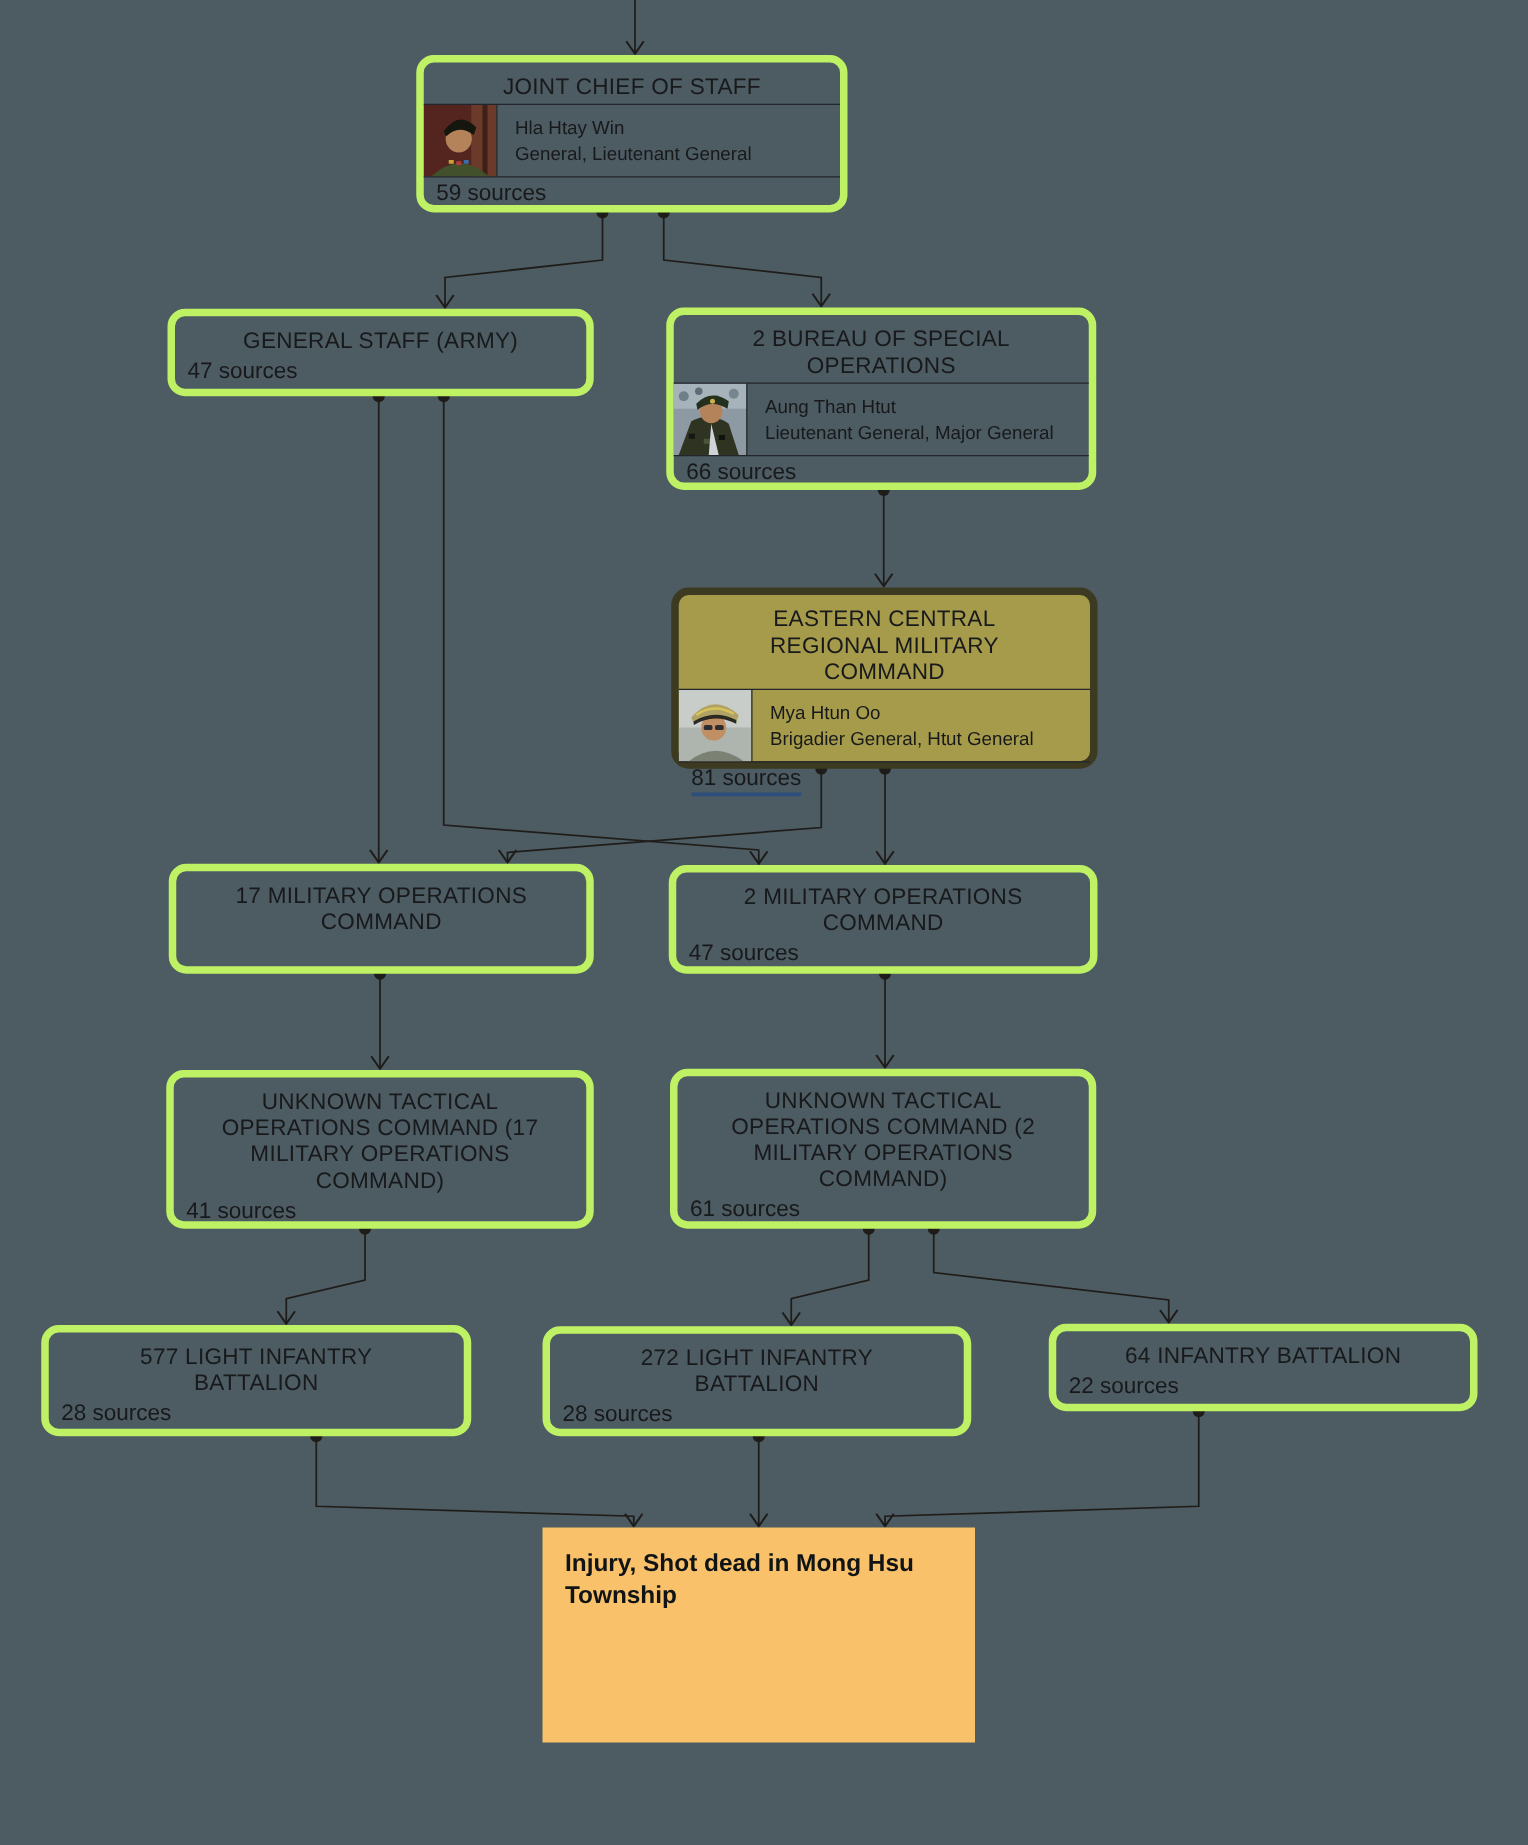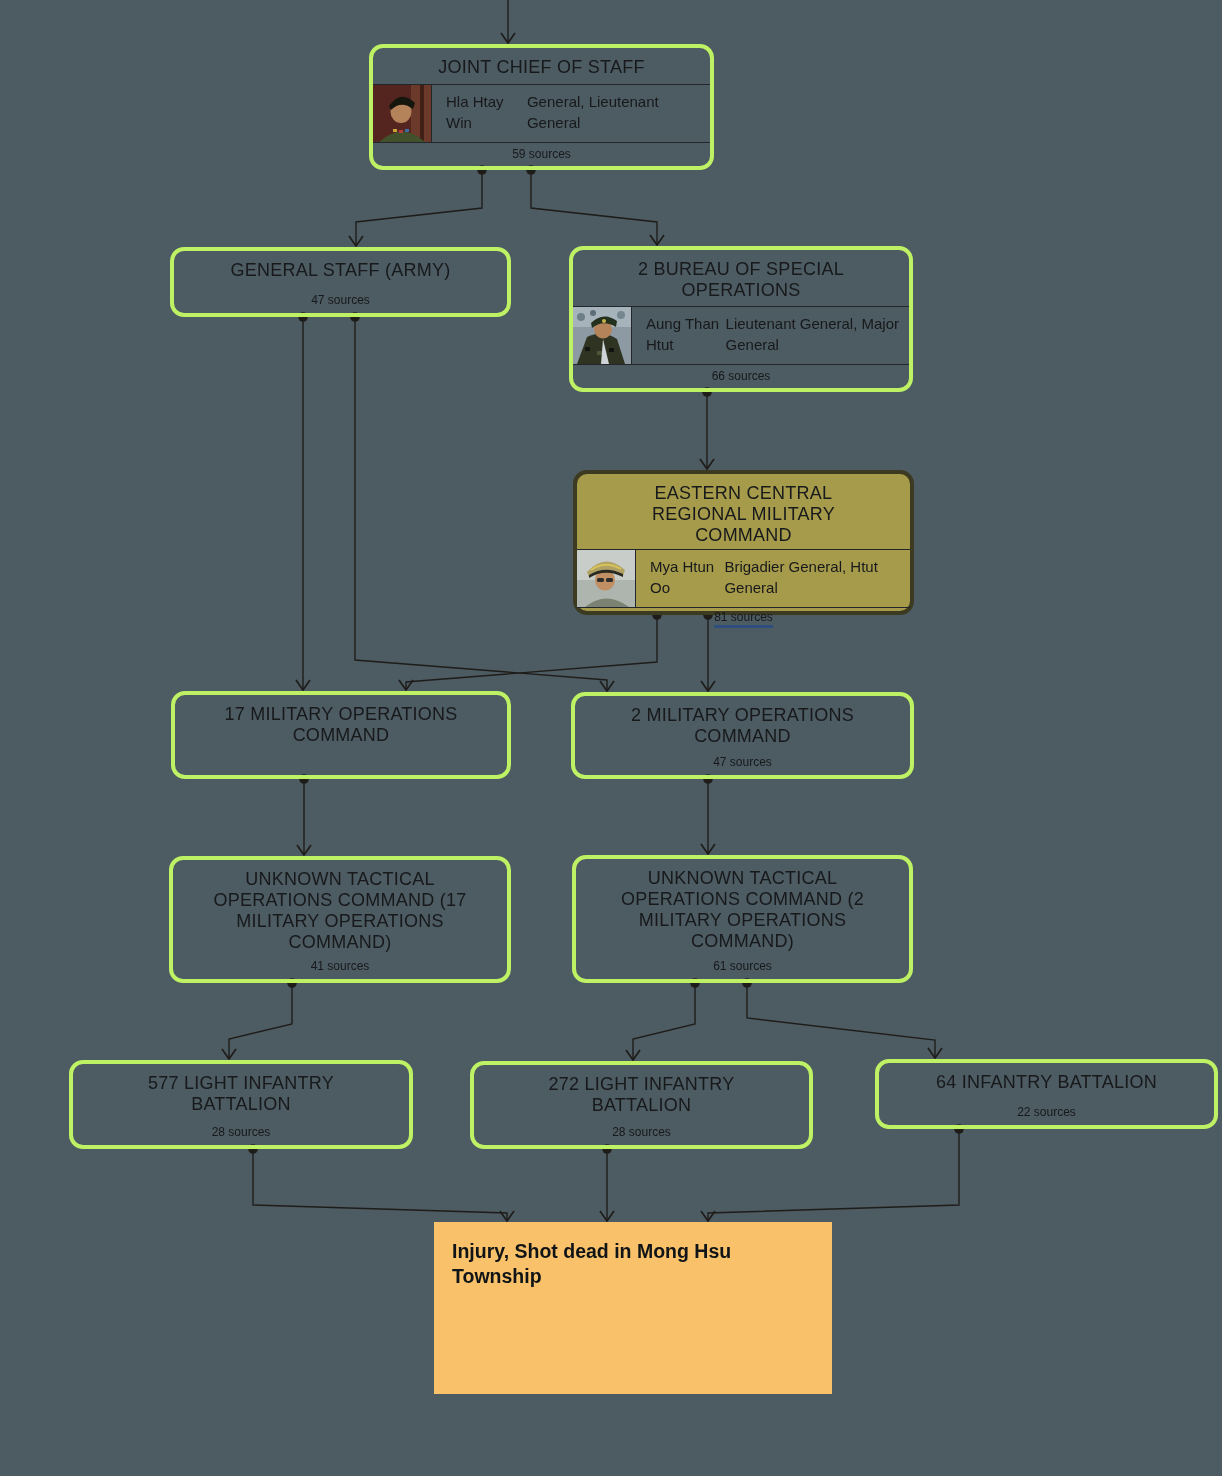--- a/index.html
+++ b/index.html
@@ -9,39 +9,39 @@
     font-family:"Liberation Sans", sans-serif;
     color:#17191b; overflow:hidden;
   }
   svg.edges { position:absolute; left:0; top:0; width:1222px; height:1476px; }
   .edges path, .edges polyline { stroke:var(--line,#1f1d1a); stroke-width:1.4; fill:none; }
   .edges polyline.head { stroke-width:1.7; }
   .edges circle { fill:var(--line,#1f1d1a); }
 
   .node {
     position:absolute; box-sizing:border-box;
-    border:4px solid #bef264; border-radius:14px;
-    display:flex; flex-direction:column; justify-content:space-between;margin-left:36px;
+    border:6px solid #bef264; border-radius:14px;
+    display:flex; flex-direction:column; justify-content:space-between;
   }
   .node.highlight { background:var(--khaki,#a69b4b); border-color:#3c3a20; }
   .node-title {
     font-size:18px; line-height:1.17; text-align:center;
     padding:9px 30px 3px; letter-spacing:.25px;
   }
   .officer-row {
     display:flex; align-items:stretch;
     border-top:1px solid #23262a; border-bottom:1px solid #23262a;
   }
   .photo { width:58px; flex:0 0 58px; border-right:1px solid #23262a; }
   .photo svg { display:block; width:58px; height:100%; }
   .officer-info {
-    display:flex; flex-direction:row; justify-content:center;
+    display:flex; flex-direction:column; justify-content:center;
     padding:6px 8px 6px 14px; font-size:15px; line-height:21px;
   }
-  .sources { font-size:12px; text-align:center; padding:0 10px 6px; white-space:nowrap; }
+  .sources { font-size:18px; text-align:left; padding:0 10px 6px; white-space:nowrap; }
   .officer-node .sources { padding:2px 10px 5px; }
   .src { display:inline-block; }
   .src.underlined { border-bottom:3px solid var(--underline,#2e4f7d); padding-bottom:1px; }
 
   .event {
     position:absolute; box-sizing:border-box;
     background:var(--orange,#f9c26a); color:#101417;
     font-weight:800; font-size:19.5px; line-height:1.3;
     padding:17px 18px;
   }
@@ -262,17 +262,17 @@
     </div>
   </div>
 
   <div class="node" style="left:839px;top:1059px;width:343px;height:70px">
     <div class="node-title">64 INFANTRY BATTALION</div>
     <div class="sources">
       <span class="src">22 sources</span>
     </div>
   </div>
 
-  <div class="event" style="left:434px;top:1222px;width:398px;height:172px">
+  <div class="event" style="left:434px;top:1222px;width:346px;height:172px">
     <span>Injury, Shot dead in Mong Hsu Township</span>
   </div>
 
 </div>
 
 </body></html>

